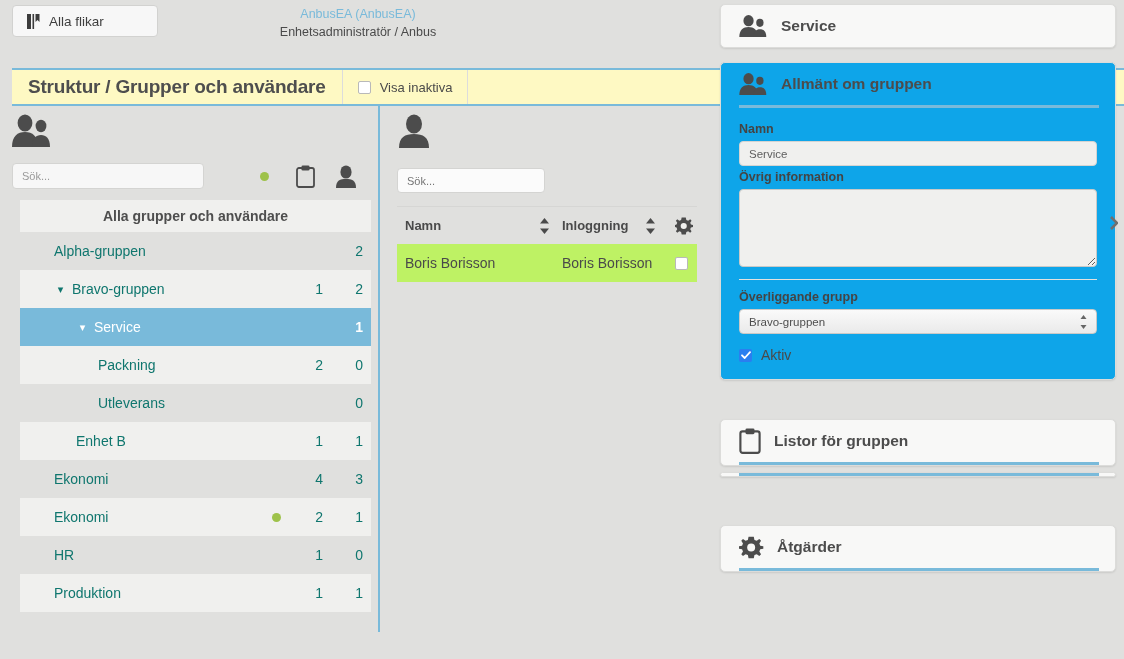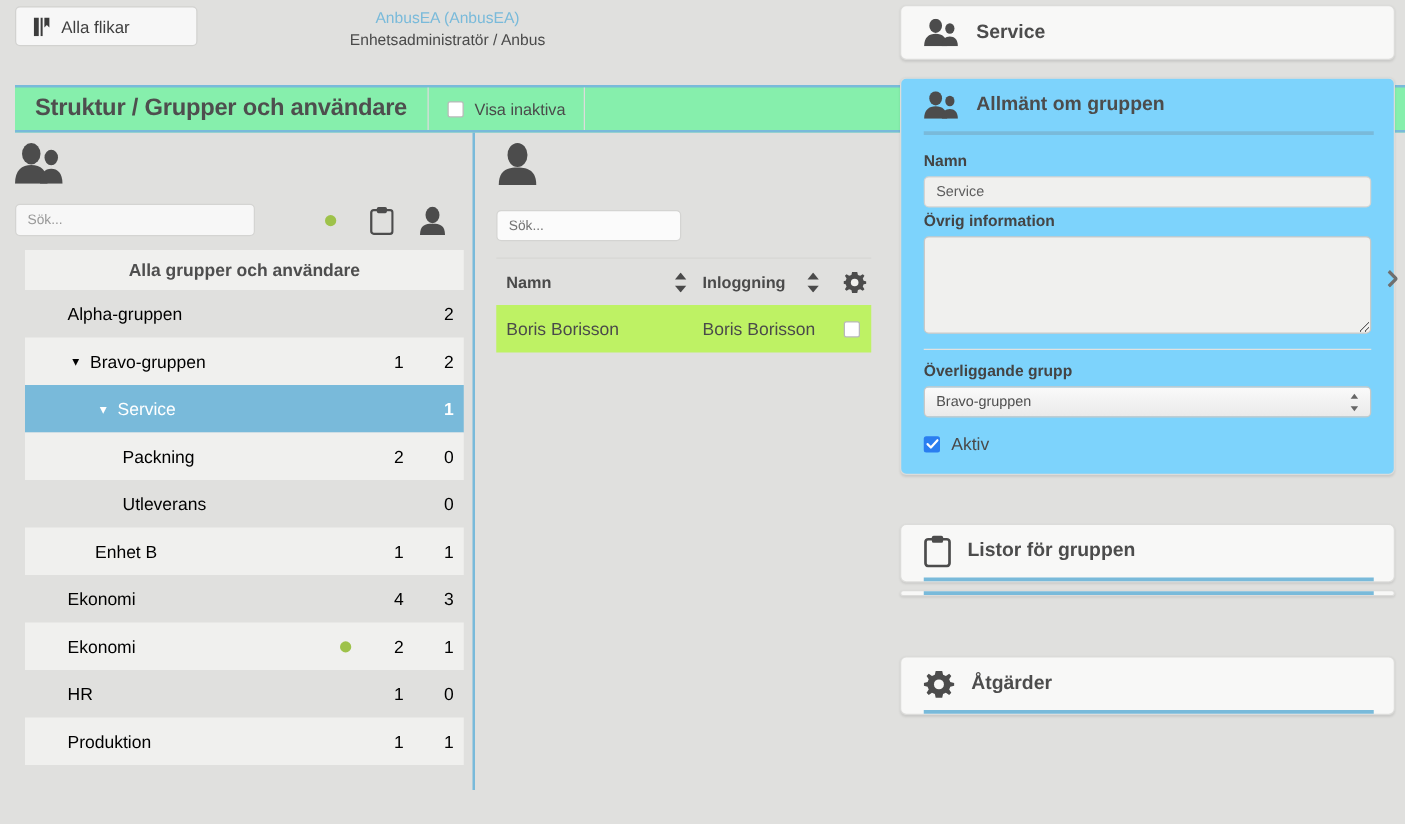--- a/index.html
+++ b/index.html
@@ -21,21 +21,21 @@
     font-size: 13.5px; color: #3f3f3f; cursor: pointer;
   }
   .tabs-btn .ico { display:flex; align-items:center; }
   .userinfo { position: absolute; left: 0; top: 5px; width: 716px; text-align: center; }
   .userinfo .u1 { font-size: 12.5px; color: #79bada; line-height: 18px; cursor: pointer; }
   .userinfo .u2 { font-size: 12.5px; color: #4a4a4a; line-height: 18px; }
 
   
   .titlebar {
     position: absolute; left: 12px; top: 68px; width: 1112px; height: 38px;
-    background: #86efac; border-top: 2px solid #79bada; border-bottom: 2px solid #79bada;
+    background: #fef9c3; border-top: 2px solid #79bada; border-bottom: 2px solid #79bada;
     display: flex; align-items: stretch;
   }
   .titlebar .ttl {
     display:flex; align-items:center; padding: 0 16px;
     font-size: 19px; font-weight: bold; color: #4e4e4e;
     border-right: 1px solid #dcdcdc; letter-spacing: -0.2px;
   }
   .titlebar .chk {
     display:flex; align-items:center; gap: 9px; padding: 0 15px;
     border-right: 1px solid #dcdcdc; font-size: 13px; color: #4a4a4a; cursor: pointer;
@@ -64,21 +64,21 @@
   .lp-person { position:absolute; left: 86px; top: 3px; }
 
   .tree { position: absolute; left: 20px; top: 94px; width: 351px; }
   .tree-head {
     height: 32px; background: #f0f0ee; display:flex; align-items:center;
     justify-content:center; font-size: 14px; font-weight: bold; color: #4e4e4e;
     cursor: pointer;
   }
   .trow {
     height: 38px; display:flex; align-items:center; position: relative;
-    font-size: 14px; color: #000000; cursor: pointer;
+    font-size: 14px; color: #0f766e; cursor: pointer;
   }
   .trow.alt { background: #f0f0ee; }
   .trow.sel { background: #79bada; color: #fff; }
   .trow .cv { position:absolute; width: 13px; text-align:center; font-size: 11px; }
   .trow .lbl { position:absolute; }
   .trow .c1 { position:absolute; right: 48px; width: 20px; text-align: right; }
   .trow .c2 { position:absolute; right: 8px; width: 20px; text-align: right; }
   .trow .gdot {
     position:absolute; right: 90px; width: 9px; height: 9px; border-radius:50%;
     background: #9ec24a;
@@ -118,21 +118,21 @@
     border:1px solid #b9b9b9; border-radius: 2px; background:#fff;
   }
 
   
   .rightpanel { position:absolute; left: 718px; top: 0; width: 406px; height: 659px; }
   .card {
     position:absolute; left: 2px; width: 396px;
     background: #f8f8f7; border: 1px solid #dcdcda; border-radius: 5px;
     box-shadow: 0 1px 2px rgba(0,0,0,0.10);
   }
-  .card.active { background: #7dd3fc; }
+  .card.active { background: #0ea5e9; }
   .card-hd {
     display:flex; align-items:center; gap: 13px; padding: 0 18px;
     height: 42px; font-size: 15.5px; font-weight: bold; color: #4c4c4c;
     cursor: pointer;
   }
   .card-rule { height: 3px; background: #79bada; margin: 0 16px 0 18px; }
   .card-body { padding: 10px 18px 16px 18px; }
   .fld-lbl { font-size: 12.5px; font-weight: bold; color: #444; margin: 4px 0 5px 0; }
   .fld-in {
     width: 100%; height: 25px; background: #f0f0ee; border: 1px solid #d4d4d2;

